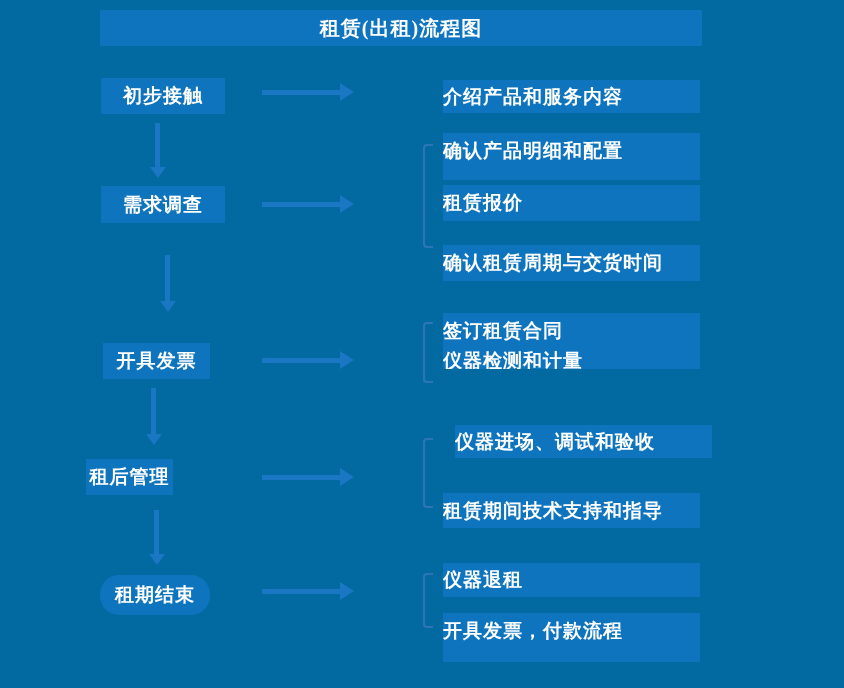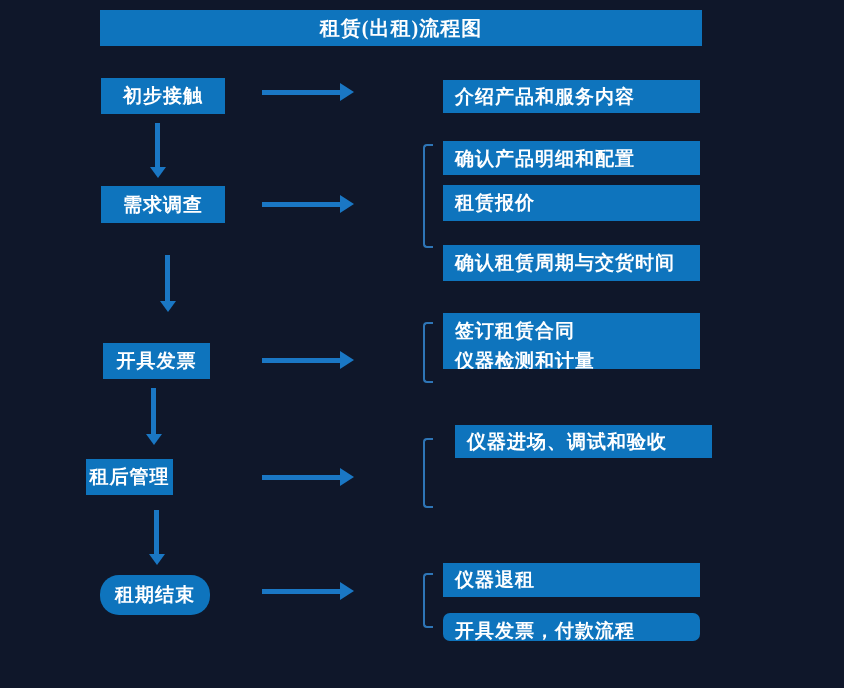--- a/index.html
+++ b/index.html
@@ -3,36 +3,36 @@
 <meta charset="utf-8">
 <style>
   :root{
     --box-blue:#0e74bd;
     --arrow-blue:#1a77c4;
     --bracket-blue:#2e75b6;
     --text-white:#ffffff;
   }
   html,body{margin:0;padding:0;background:#ffffff;}
   .canvas{
-    position:relative;width:844px;height:688px;background:#0f172a;overflow:hidden;
+    position:relative;width:844px;height:688px;background:#0369a1;overflow:hidden;
     font-family:"Liberation Serif","DejaVu Serif",serif;
   }
   .bluebox{
     position:absolute;background:var(--box-blue,#0e74bd);color:var(--text-white,#fff);
     font-weight:700;box-sizing:border-box;
   }
   .title{
     left:100px;top:10px;width:602px;height:36px;line-height:36px;
     text-align:center;font-size:20px;letter-spacing:1px;
   }
   .stage{
     text-align:center;font-size:19px;letter-spacing:1px;
   }
   .output{
-    left:443px;width:257px;font-size:19px;padding-left:12px;letter-spacing:1px;
+    left:443px;width:257px;font-size:19px;letter-spacing:1px;
     white-space:nowrap;overflow:hidden;
   }
   
   .h-stem{position:absolute;left:262px;width:78px;height:5px;background:var(--arrow-blue,#1a77c4);}
   .h-head{position:absolute;left:340px;width:0;height:0;
     border-top:9px solid transparent;border-bottom:9px solid transparent;
     border-left:14px solid var(--arrow-blue,#1a77c4);}
   
   .v-stem{position:absolute;width:5px;background:var(--arrow-blue,#1a77c4);}
   .v-head{position:absolute;width:0;height:0;
@@ -94,25 +94,26 @@
       <div class="h-head" style="top:582px;"></div>
   </div>
 
   <div class="bracket" style="top:144px;height:104px;"></div>
   <div class="bracket" style="top:322px;height:61px;"></div>
   <div class="bracket" style="top:438px;height:70px;"></div>
   <div class="bracket" style="top:573px;height:55px;"></div>
 
   <div class="bluebox output" style="top:80px;height:33px;line-height:33px;">介绍产品和服务内容</div>
 
-  <div class="bluebox output" style="top:141px;height:34px;line-height:35px;">确认产品明细和配置</div>
+  <div class="bluebox output" style="top:133px;height:47px;line-height:35px;">确认产品明细和配置</div>
   <div class="bluebox output" style="top:185px;height:36px;line-height:36px;">租赁报价</div>
   <div class="bluebox output" style="top:245px;height:36px;line-height:36px;">确认租赁周期与交货时间</div>
 
   <div class="bluebox output" style="top:313px;height:35px;line-height:35px;">签订租赁合同</div>
   <div class="bluebox output" style="top:343px;height:26px;line-height:35px;">仪器检测和计量</div>
 
   <div class="bluebox output" style="top:425px;height:33px;line-height:33px;margin-left:12px;">仪器进场、调试和验收</div>
+  <div class="bluebox output" style="top:493px;height:35px;line-height:35px;">租赁期间技术支持和指导</div>
 
   <div class="bluebox output" style="top:563px;height:34px;line-height:34px;">仪器退租</div>
-  <div class="bluebox output" style="top:613px;height:28px;line-height:35px;border-radius:7px;">开具发票，付款流程</div>
+  <div class="bluebox output" style="top:613px;height:49px;line-height:35px;">开具发票，付款流程</div>
 
 </div>
 
 </body></html>

